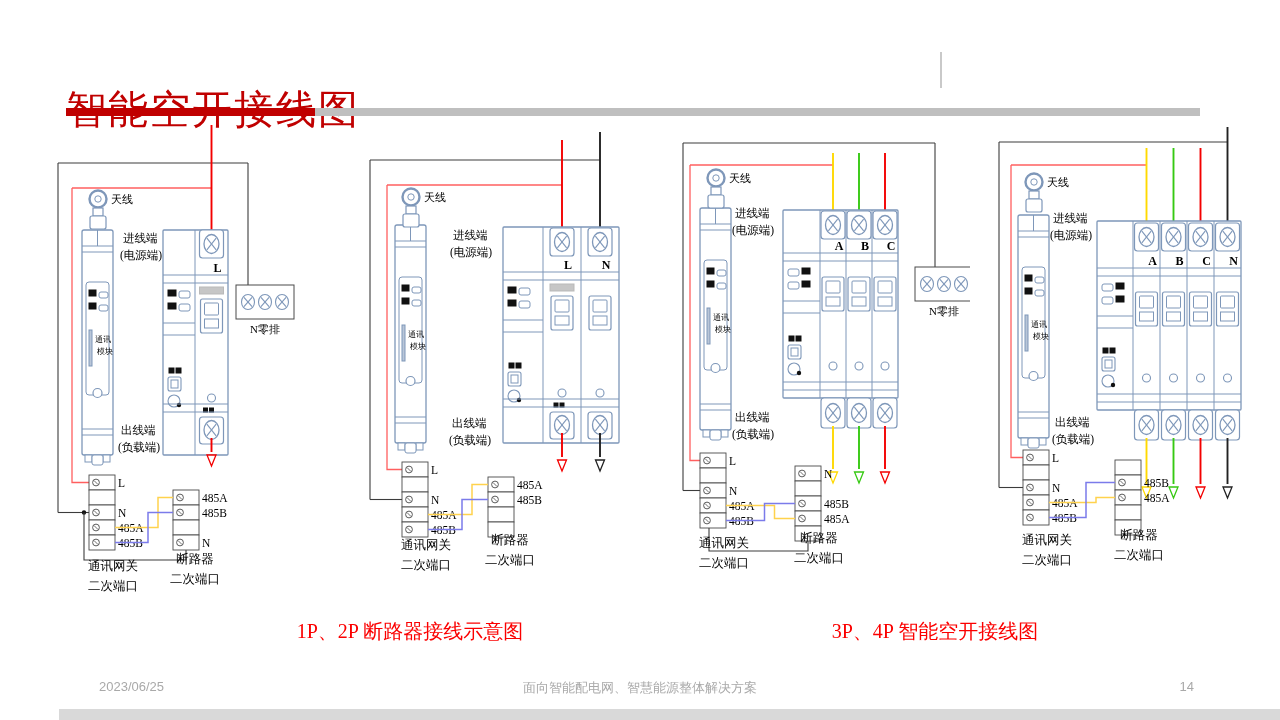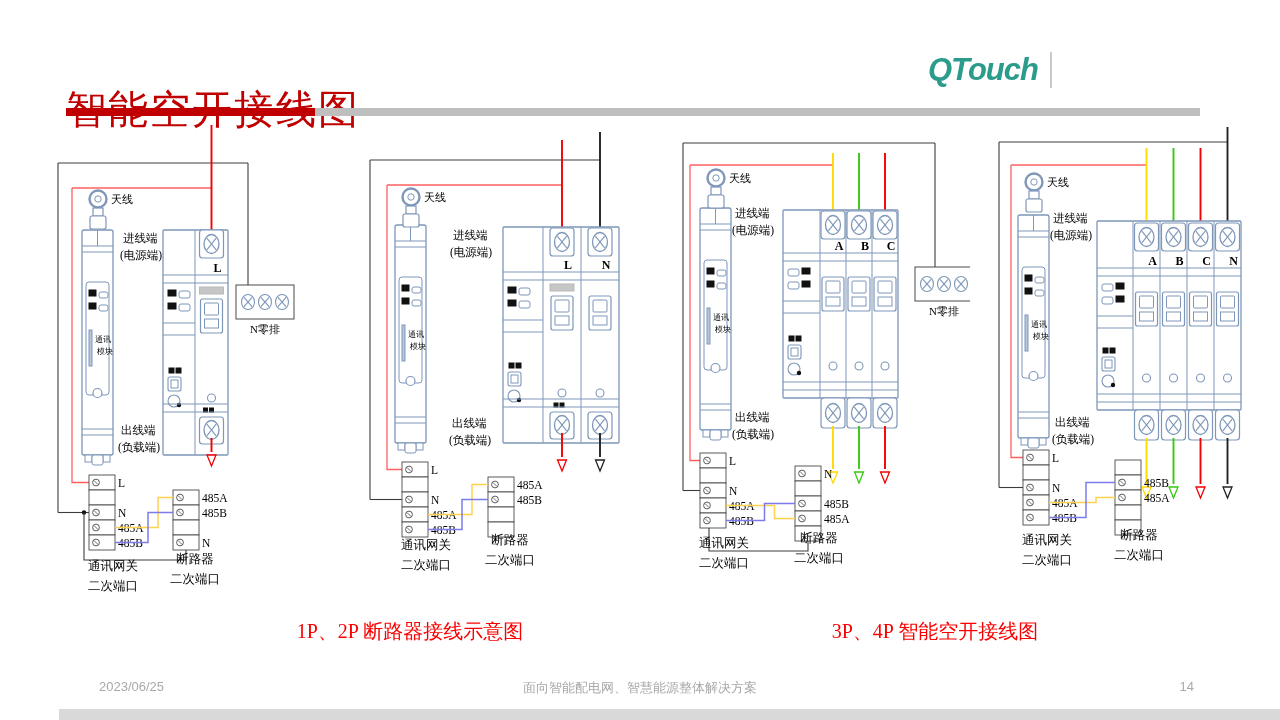--- a/index.html
+++ b/index.html
@@ -26,21 +26,20 @@
   .bottombar{position:absolute;left:59px;top:709px;width:1221px;height:11px;background:#d9d9d9;}
 </style>
 </head>
 <body>
 
 <div class="title">智能空开接线图</div>
 <div class="titlebar-red"></div>
 <div class="titlebar-gray"></div>
 
 <div class="logo">
-  <span class="logo-brand">QTouch</span>
   <span class="logo-divider"></span>
 </div>
 
 <div id="d-1p" class="diagram" style="left:55px;top:120px;"><svg width="265" height="490" viewBox="0 0 265 490">
       <line x1="3" y1="43" x2="193" y2="43" stroke="#3c3c3c" stroke-width="1.1"></line>
       <line x1="193" y1="43" x2="193" y2="165" stroke="#3c3c3c" stroke-width="1.1"></line>
       <line x1="3" y1="43" x2="3" y2="392.5" stroke="#3c3c3c" stroke-width="1.1"></line>
       <line x1="3" y1="392.5" x2="34" y2="392.5" stroke="#3c3c3c" stroke-width="1.1"></line>
       <circle cx="29" cy="392.5" r="2.2" stroke="none" stroke-width="1" fill="#111"></circle>
       <polyline points="29,392.5 29,440 131,440 131,430" fill="none" stroke="#3c3c3c" stroke-width="1.1"></polyline>

